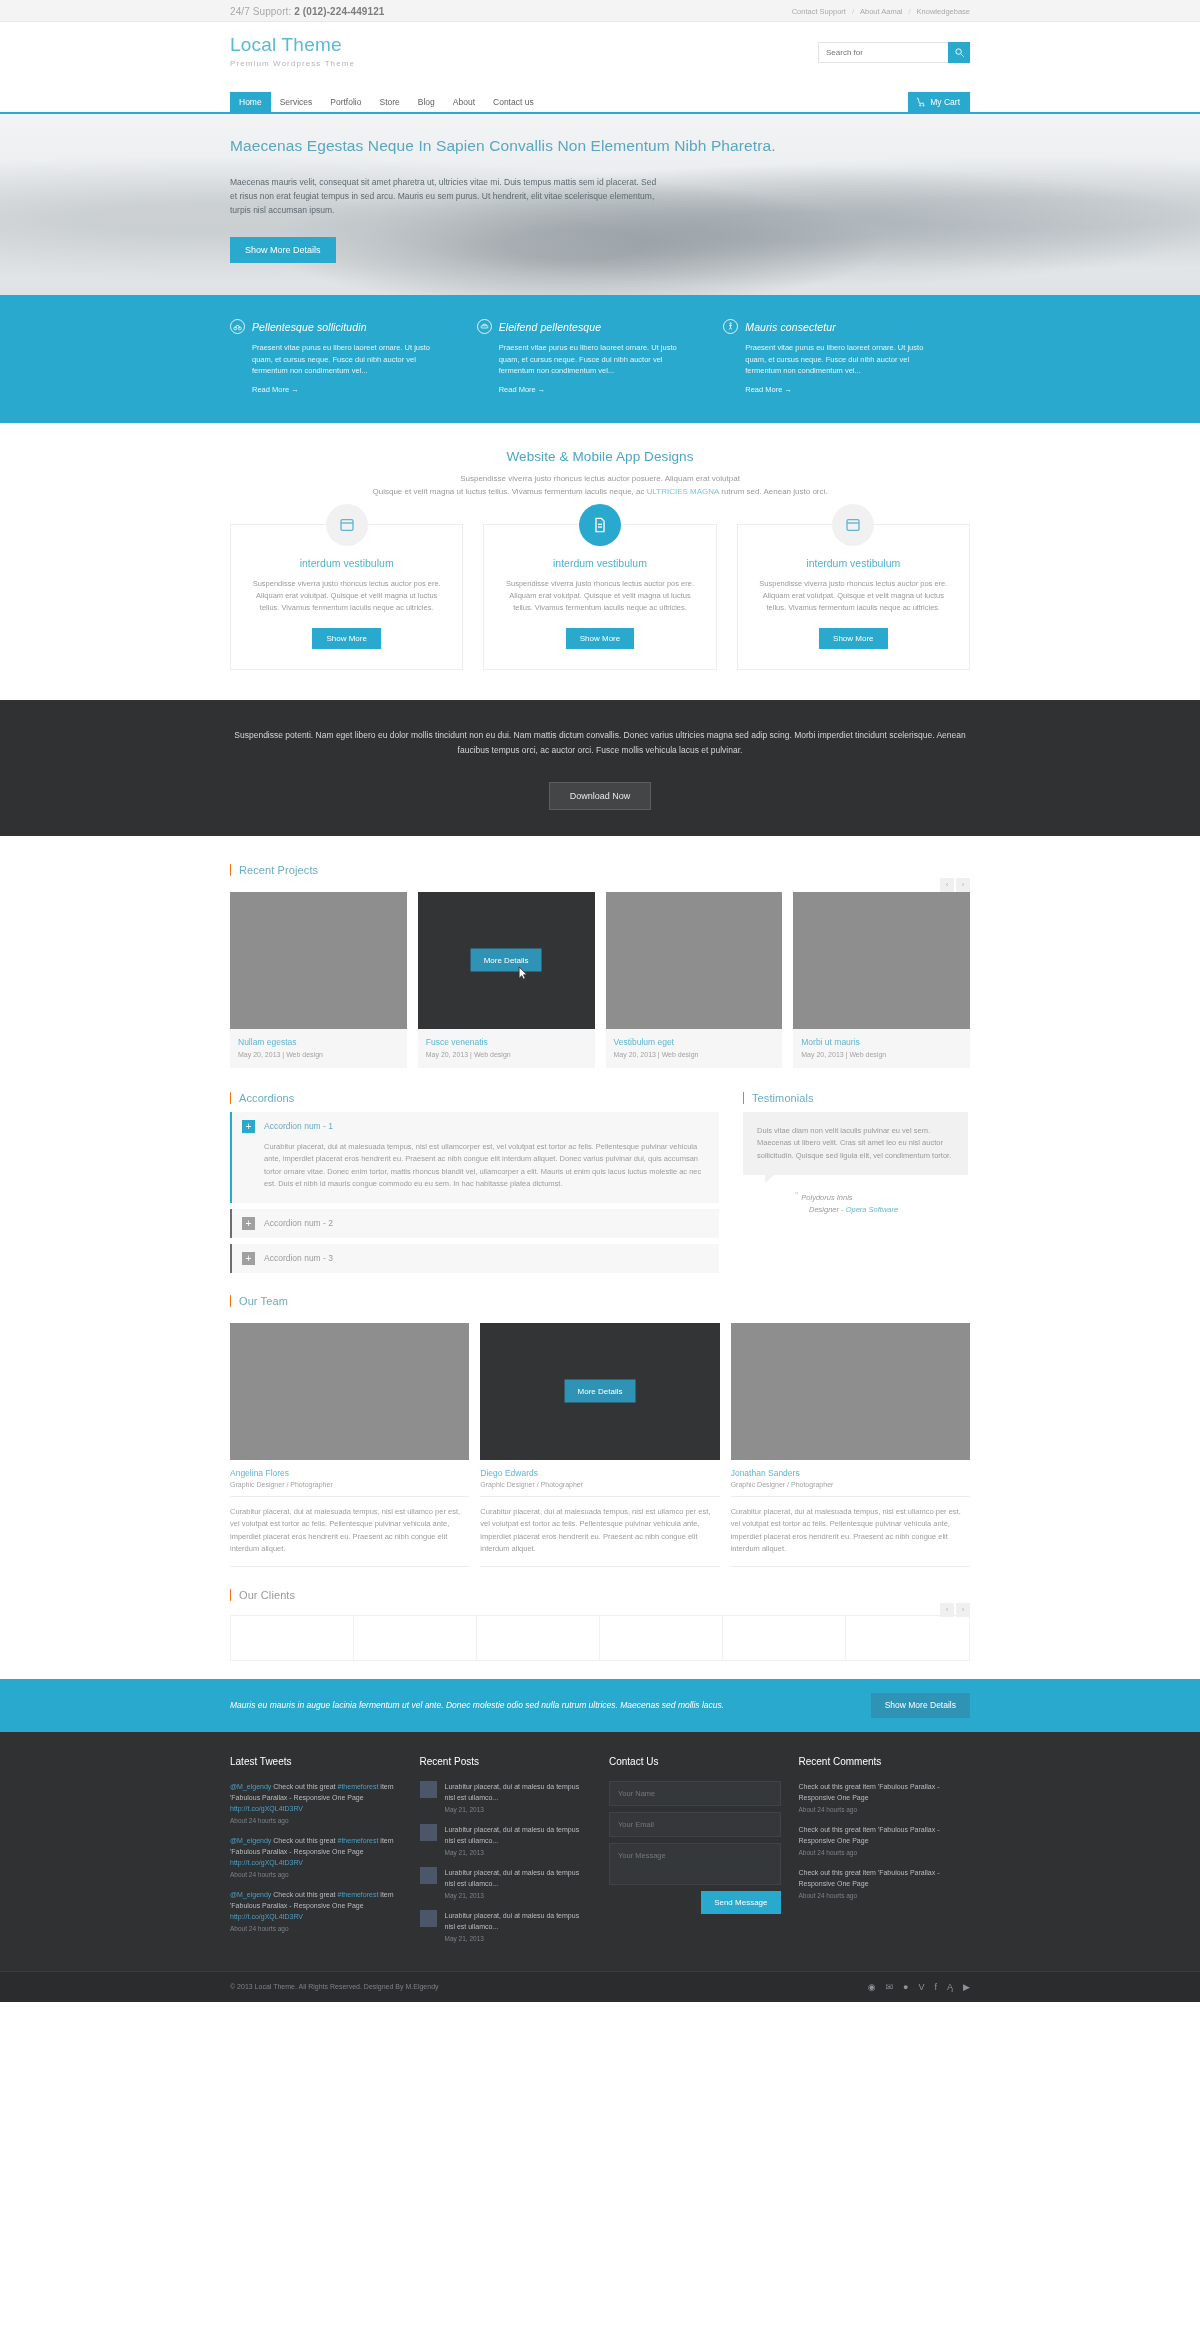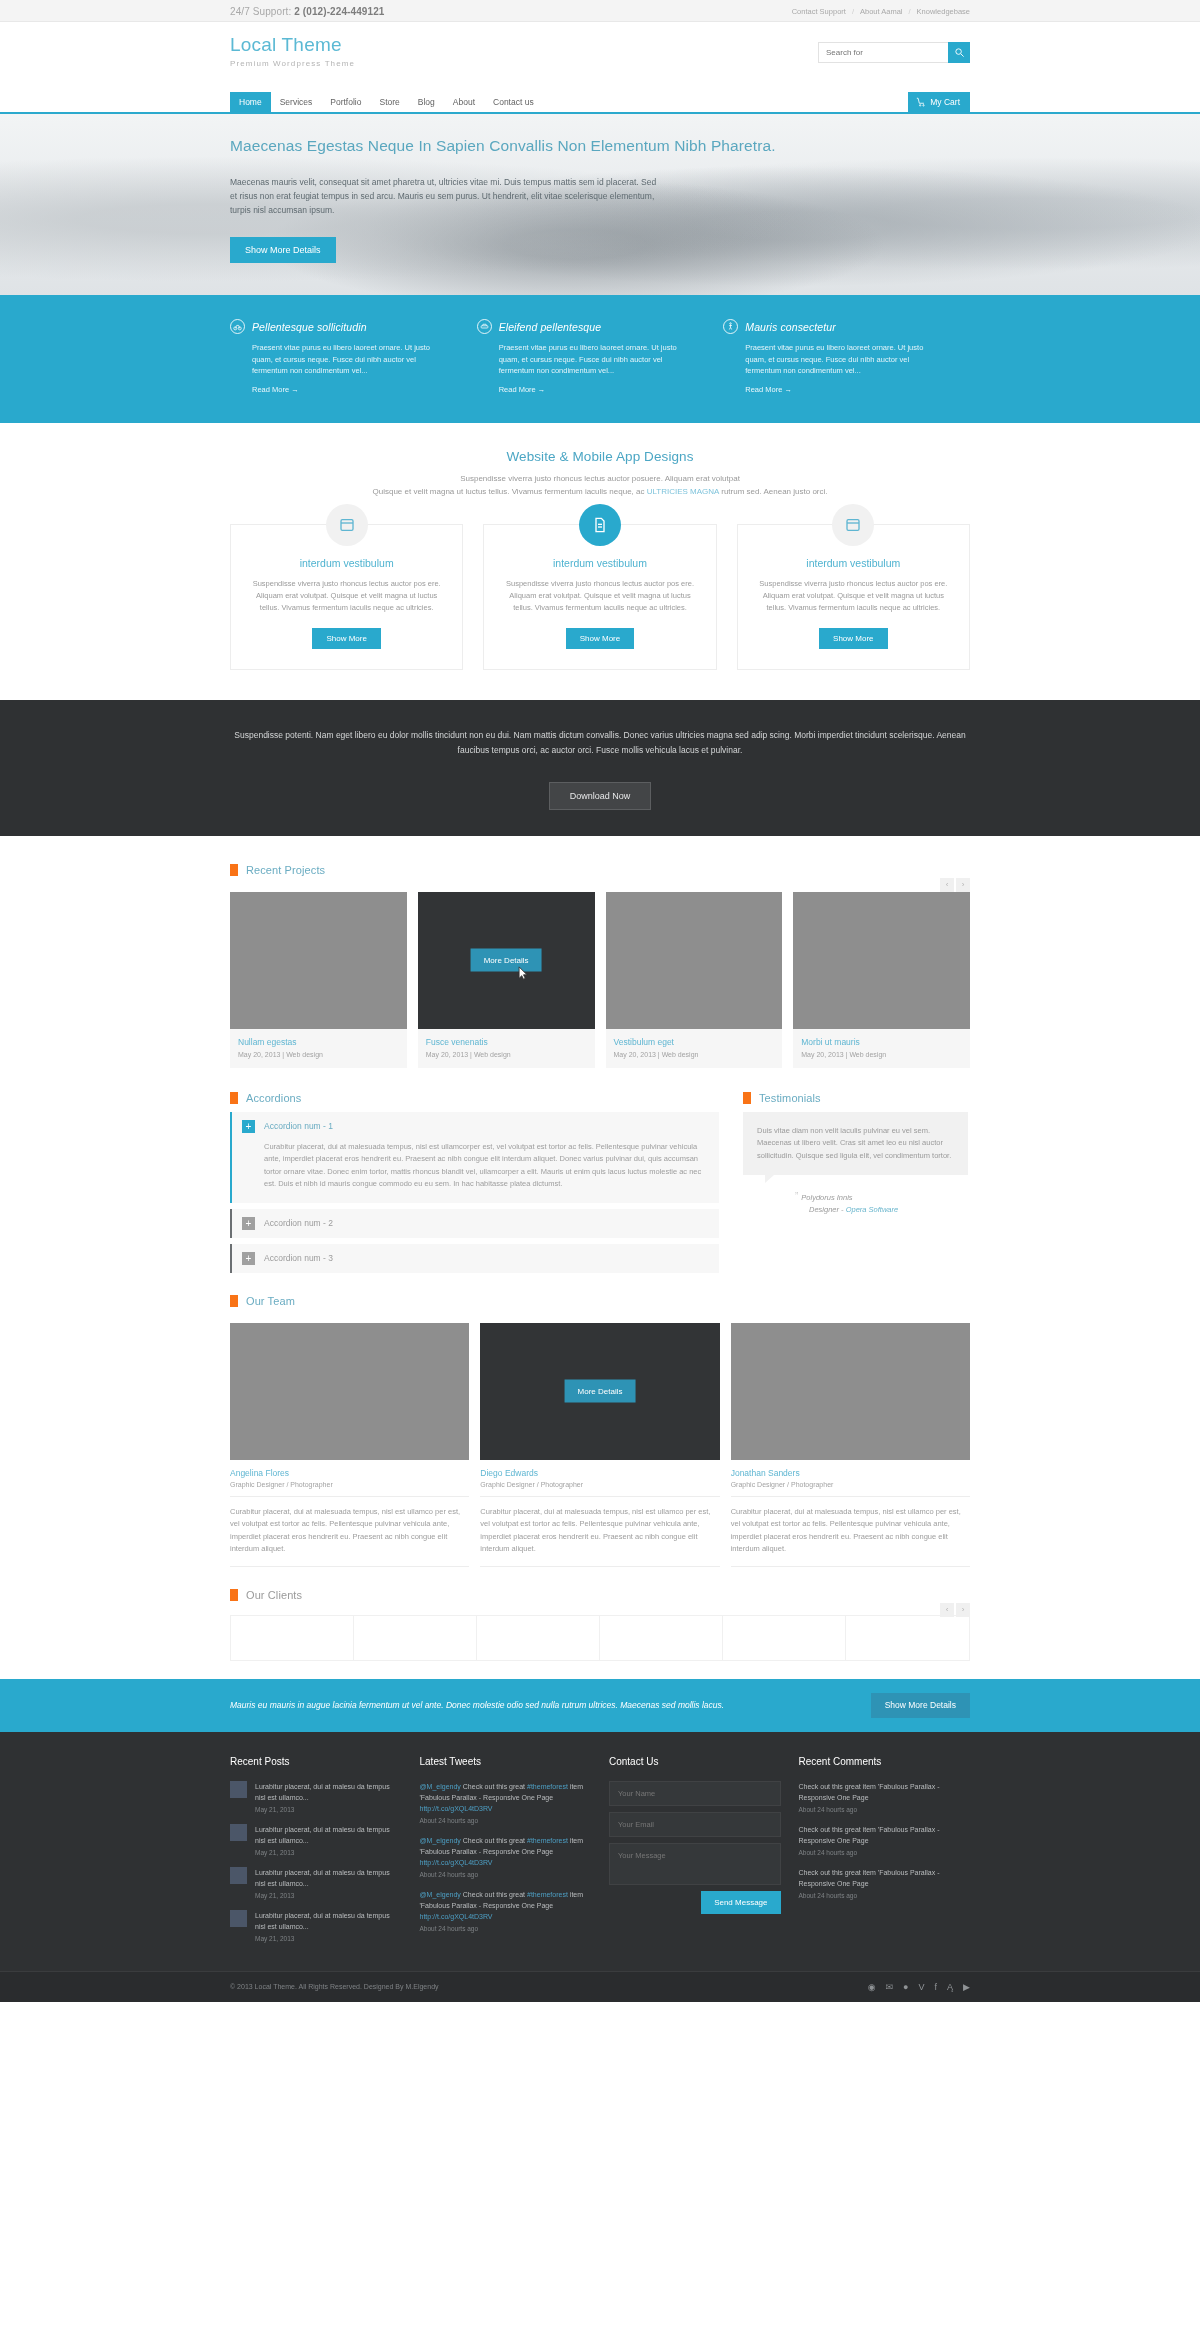--- a/index.html
+++ b/index.html
@@ -109,21 +109,21 @@
 
   
   .darkband { background:#2f3133; padding:28px 0 26px; }
   .darkband p { width:740px; margin:0 auto; text-align:center; color:#d4d6d7; font-size:8.5px; line-height:15px; }
   .btn-outline {
     display:block; margin:24px auto 0; background:#434547; color:#e7e8e9; border:1px solid #5c5e60;
     font-size:9px; padding:8px 20px; cursor:pointer; font-family:"Liberation Sans",sans-serif;
   }
 
   
-  .sec-head { border-left:8px solid #f97316; padding-left:8px; margin-bottom:8px;}
+  .sec-head { border-left:1px solid #f97316; padding-left:8px; margin-bottom:8px;}
   .sec-head h3 { font-size:11px; font-weight:normal; color:#6aacc2; letter-spacing:.1px; }
   .sec-head.grey h3 { color:#9b9b9b; }
   .navarrows { position:absolute; right:0; display:flex; gap:2px; }
   .navarrows div { width:14px;height:14px;background:#f0f0f0;color:#b5b5b5;font-size:8px;
                    display:flex;align-items:center;justify-content:center;cursor:pointer;}
 
   
   .projects { padding:28px 0 0; }
   .projects .wrap { position:relative; }
   .proj-grid { display:flex; gap:11px; margin-top:16px; }
@@ -527,20 +527,36 @@
     <div class="wrap">
       <p>Mauris eu mauris in augue lacinia fermentum ut vel ante. Donec molestie odio sed nulla rutrum ultrices. Maecenas sed mollis lacus.</p>
       <div class="btn">Show More Details</div>
     </div>
   </div>
 
   <div class="footer">
     <div class="wrap">
 
       <div class="fcol">
+        <h4>Latest Tweets</h4>
+        <div class="tweet">
+          <div class="tt"><a href="#">@M_elgendy</a><span> Check out this great </span><a href="#">#themeforest</a><span> item 'Fabulous Parallax - Responsive One Page </span><a href="#">http://t.co/gXQL4tD3RV</a></div>
+          <div class="tdate">About 24 hourts ago</div>
+        </div>
+        <div class="tweet">
+          <div class="tt"><a href="#">@M_elgendy</a><span> Check out this great </span><a href="#">#themeforest</a><span> item 'Fabulous Parallax - Responsive One Page </span><a href="#">http://t.co/gXQL4tD3RV</a></div>
+          <div class="tdate">About 24 hourts ago</div>
+        </div>
+        <div class="tweet">
+          <div class="tt"><a href="#">@M_elgendy</a><span> Check out this great </span><a href="#">#themeforest</a><span> item 'Fabulous Parallax - Responsive One Page </span><a href="#">http://t.co/gXQL4tD3RV</a></div>
+          <div class="tdate">About 24 hourts ago</div>
+        </div>
+      </div>
+
+      <div class="fcol">
         <h4>Recent Posts</h4>
         <div class="post">
           <div class="pthumb"></div>
           <div>
               <div class="ptxt">Lurabitur placerat, dui at malesu da tempus nisl est ullamco...</div>
               <div class="pdate">May 21, 2013</div>
             </div>
         </div>
         <div class="post">
           <div class="pthumb"></div>
@@ -555,36 +571,20 @@
               <div class="ptxt">Lurabitur placerat, dui at malesu da tempus nisl est ullamco...</div>
               <div class="pdate">May 21, 2013</div>
             </div>
         </div>
         <div class="post">
           <div class="pthumb"></div>
           <div>
               <div class="ptxt">Lurabitur placerat, dui at malesu da tempus nisl est ullamco...</div>
               <div class="pdate">May 21, 2013</div>
             </div>
-        </div>
-      </div>
-
-      <div class="fcol">
-        <h4>Latest Tweets</h4>
-        <div class="tweet">
-          <div class="tt"><a href="#">@M_elgendy</a><span> Check out this great </span><a href="#">#themeforest</a><span> item 'Fabulous Parallax - Responsive One Page </span><a href="#">http://t.co/gXQL4tD3RV</a></div>
-          <div class="tdate">About 24 hourts ago</div>
-        </div>
-        <div class="tweet">
-          <div class="tt"><a href="#">@M_elgendy</a><span> Check out this great </span><a href="#">#themeforest</a><span> item 'Fabulous Parallax - Responsive One Page </span><a href="#">http://t.co/gXQL4tD3RV</a></div>
-          <div class="tdate">About 24 hourts ago</div>
-        </div>
-        <div class="tweet">
-          <div class="tt"><a href="#">@M_elgendy</a><span> Check out this great </span><a href="#">#themeforest</a><span> item 'Fabulous Parallax - Responsive One Page </span><a href="#">http://t.co/gXQL4tD3RV</a></div>
-          <div class="tdate">About 24 hourts ago</div>
         </div>
       </div>
 
       <div class="fcol">
         <h4>Contact Us</h4>
         <input class="ffield" type="text" placeholder="Your Name" style="">
         <input class="ffield" type="text" placeholder="Your Email" style="">
         <textarea class="ffield" placeholder="Your Message" style=""></textarea>
         <button class="sendbtn">Send Message</button>
       </div>

